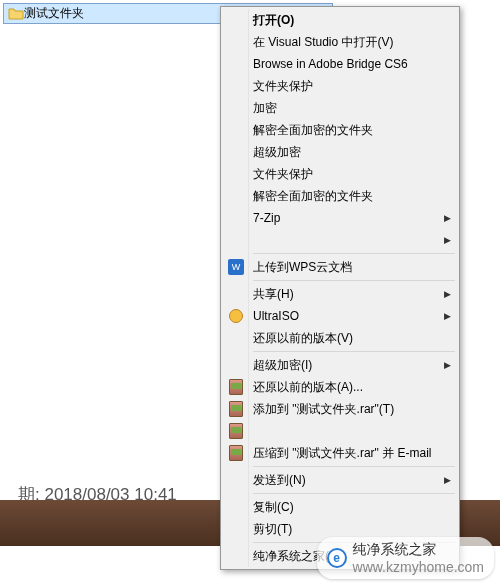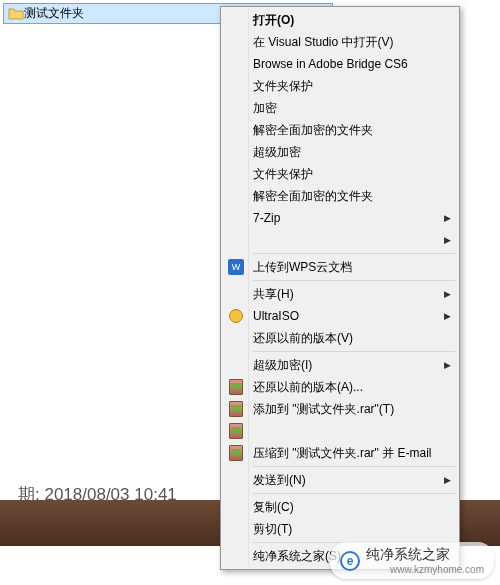--- a/index.html
+++ b/index.html
@@ -112,21 +112,21 @@
       border: 2px solid #2a7ad4;
       display: flex;
       align-items: center;
       justify-content: center;
       color: #2a7ad4;
       font-weight: bold;
       font-size: 12px;
       background: #fff;
     }
     .wm-text { font-size: 14px; color: #333; font-weight: 500; }
-    .wm-url { font-size: 10px; color: #888; margin-left: 24px; }
+    .wm-url { font-size: 14px; color: #888; }
     .icon-wps { background:#2a6fc9; color:#fff; font-size:9px; border-radius:2px; width:16px; height:16px; line-height:16px; text-align:center; }
     .icon-ultraiso { background:#f5c040; border-radius:50%; width:14px; height:14px; border:1px solid #c08020; }
     .icon-rar { width:14px; height:16px; background:linear-gradient(#d98,#a65); border:1px solid #753; border-radius:1px; position:relative; }
     .icon-rar::before { content:""; position:absolute; top:3px; left:1px; right:1px; height:6px; background:#7a4; }
   </style>
 </head>
 <body>
 
 <div class="explorer-bg"></div>
 

